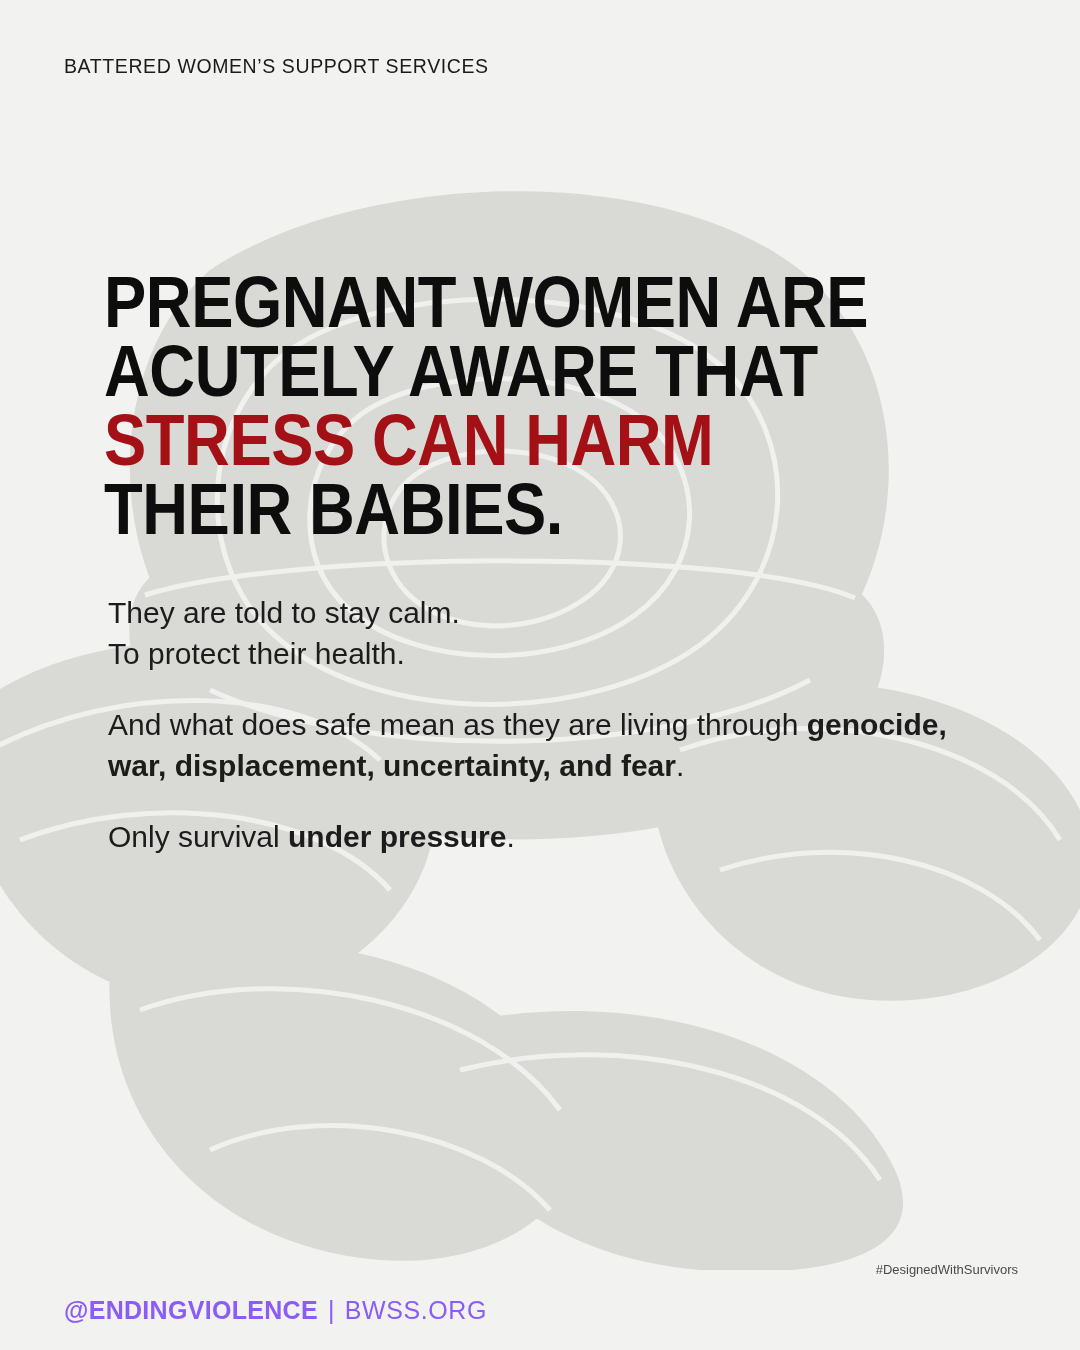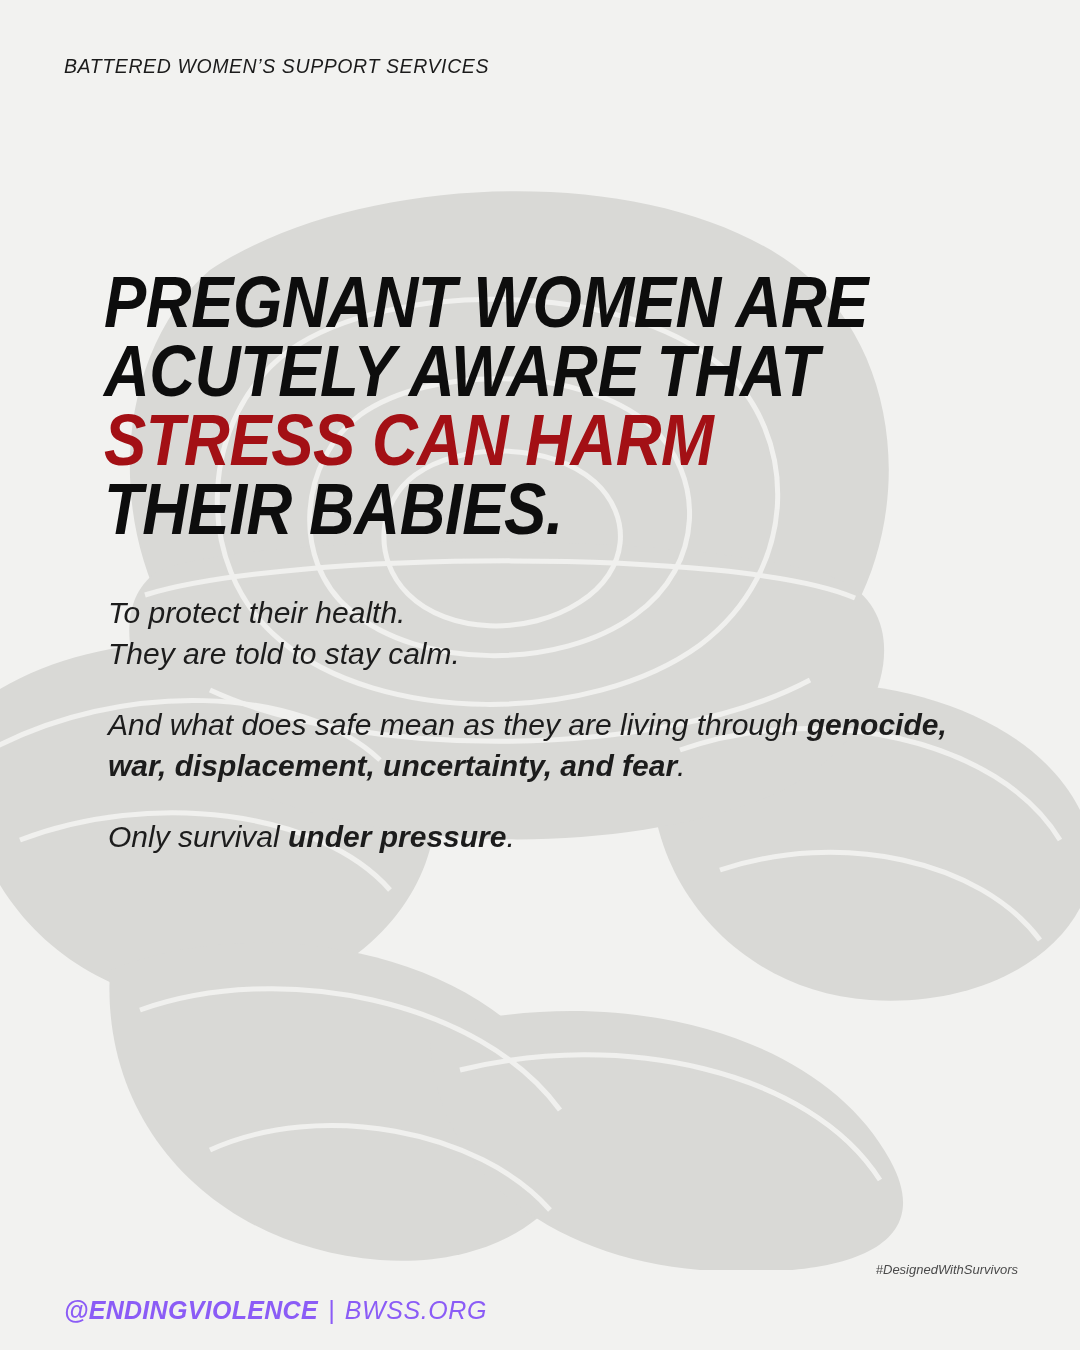--- a/index.html
+++ b/index.html
@@ -35,21 +35,20 @@
     width: 100%;
     height: 100%;
   }
 
   .content {
     position: relative;
     z-index: 2;
     width: 1080px;
     height: 1350px;
     box-sizing: border-box;
-    font-style: italic;
   }
 
   .org-name {
     position: absolute;
     left: 64px;
     top: 55px;
     font-size: 19.5px;
     letter-spacing: 0.6px;
     color: #1b1b1b;
     font-weight: 400;
@@ -169,22 +168,22 @@
 
     <div class="org-name">BATTERED WOMEN’S SUPPORT SERVICES</div>
 
     <div class="headline">
       <span>PREGNANT WOMEN ARE ACUTELY AWARE THAT </span><span class="hl-red">STRESS CAN HARM</span><span> THEIR BABIES.</span>
     </div>
 
     <div class="body-block">
 
       <p class="para lines">
+        <span class="line">They are told to stay calm.</span>
         <span class="line">To protect their health.</span>
-        <span class="line">They are told to stay calm.</span>
       </p>
 
       <p class="para"><span>And what does safe mean as they are living through </span><b>genocide, war, displacement, uncertainty, and fear</b><span>.</span></p>
 
 
       <p class="para"><span>Only survival </span><b>under pressure</b><span>.</span></p>
 
     </div>
 
     <div class="footer">

